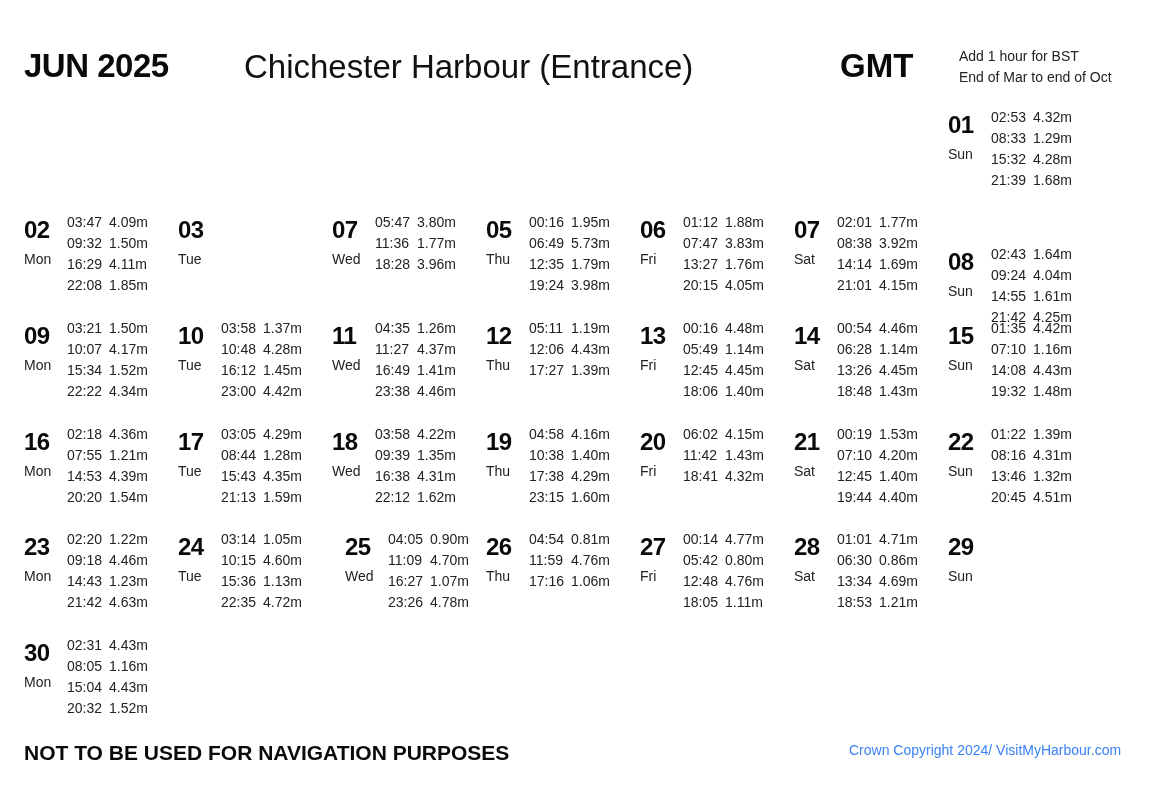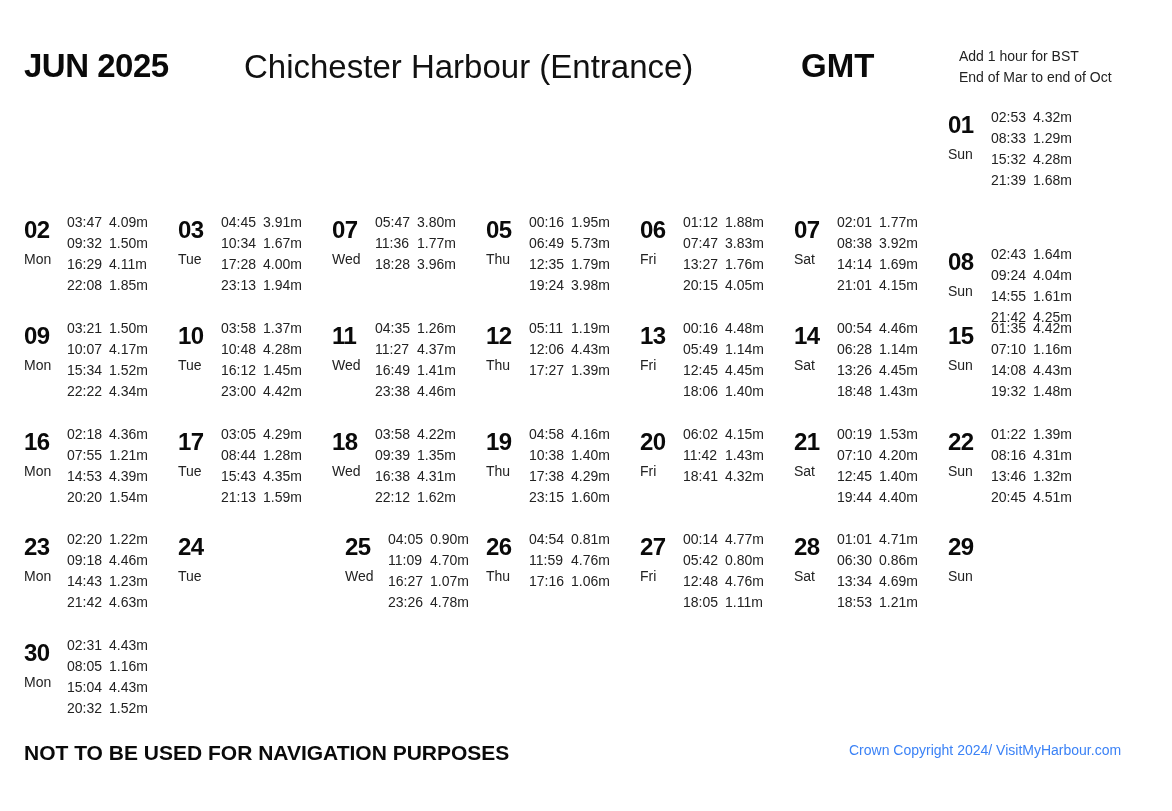--- a/index.html
+++ b/index.html
@@ -16,21 +16,21 @@
       left: 24px; top: 47px;
       font-size: 33px; font-weight: bold; letter-spacing: -0.5px;
       color: #0a0a0a;
     }
     .location-title {
       left: 244px; top: 48px;
       font-size: 33px; font-weight: normal;
       color: #111;
     }
     .tz-title {
-      left: 801px; top: 47px;
+      left: 840px; top: 47px;
       font-size: 33px; font-weight: bold;
       color: #0a0a0a;
     }
     .bst-note {
       left: 959px; top: 46px;
       font-size: 14px; line-height: 21px;
       color: #222;
     }
     .day {
       position: absolute;
@@ -113,38 +113,20 @@
         </div>
         <div class="tide-row">
           <span class="tide-time">22:08</span>
           <span class="tide-height">1.85m</span>
         </div>
       </div>
     </div>
     <div class="day" style="left: 178px; top: 212px;">
       <div class="day-num">03</div>
       <div class="day-dow">Tue</div>
-      <div class="tides">
-        <div class="tide-row">
-          <span class="tide-time">04:45</span>
-          <span class="tide-height">3.91m</span>
-        </div>
-        <div class="tide-row">
-          <span class="tide-time">10:34</span>
-          <span class="tide-height">1.67m</span>
-        </div>
-        <div class="tide-row">
-          <span class="tide-time">17:28</span>
-          <span class="tide-height">4.00m</span>
-        </div>
-        <div class="tide-row">
-          <span class="tide-time">23:13</span>
-          <span class="tide-height">1.94m</span>
-        </div>
-      </div>
     </div>
     <div class="day" style="left: 332px; top: 212px;">
       <div class="day-num">07</div>
       <div class="day-dow">Wed</div>
       <div class="tides">
         <div class="tide-row">
           <span class="tide-time">05:47</span>
           <span class="tide-height">3.80m</span>
         </div>
         <div class="tide-row">
@@ -563,20 +545,38 @@
         </div>
         <div class="tide-row">
           <span class="tide-time">21:42</span>
           <span class="tide-height">4.63m</span>
         </div>
       </div>
     </div>
     <div class="day" style="left: 178px; top: 529px;">
       <div class="day-num">24</div>
       <div class="day-dow">Tue</div>
+      <div class="tides">
+        <div class="tide-row">
+          <span class="tide-time">03:14</span>
+          <span class="tide-height">1.05m</span>
+        </div>
+        <div class="tide-row">
+          <span class="tide-time">10:15</span>
+          <span class="tide-height">4.60m</span>
+        </div>
+        <div class="tide-row">
+          <span class="tide-time">15:36</span>
+          <span class="tide-height">1.13m</span>
+        </div>
+        <div class="tide-row">
+          <span class="tide-time">22:35</span>
+          <span class="tide-height">4.72m</span>
+        </div>
+      </div>
     </div>
     <div class="day" style="left: 345px; top: 529px;">
       <div class="day-num">25</div>
       <div class="day-dow">Wed</div>
       <div class="tides">
         <div class="tide-row">
           <span class="tide-time">04:05</span>
           <span class="tide-height">0.90m</span>
         </div>
         <div class="tide-row">

